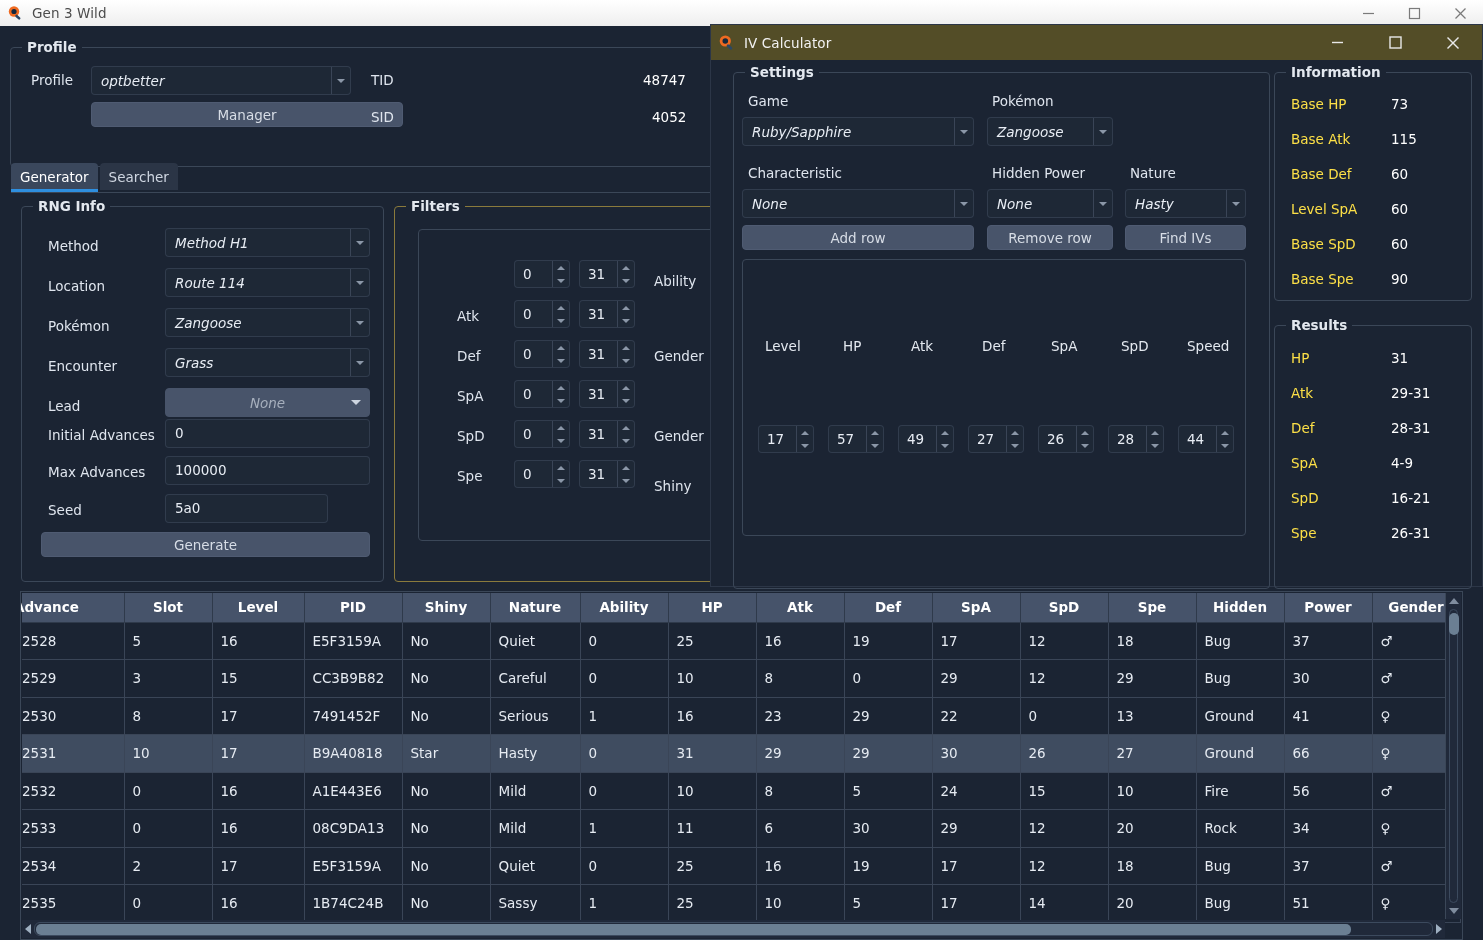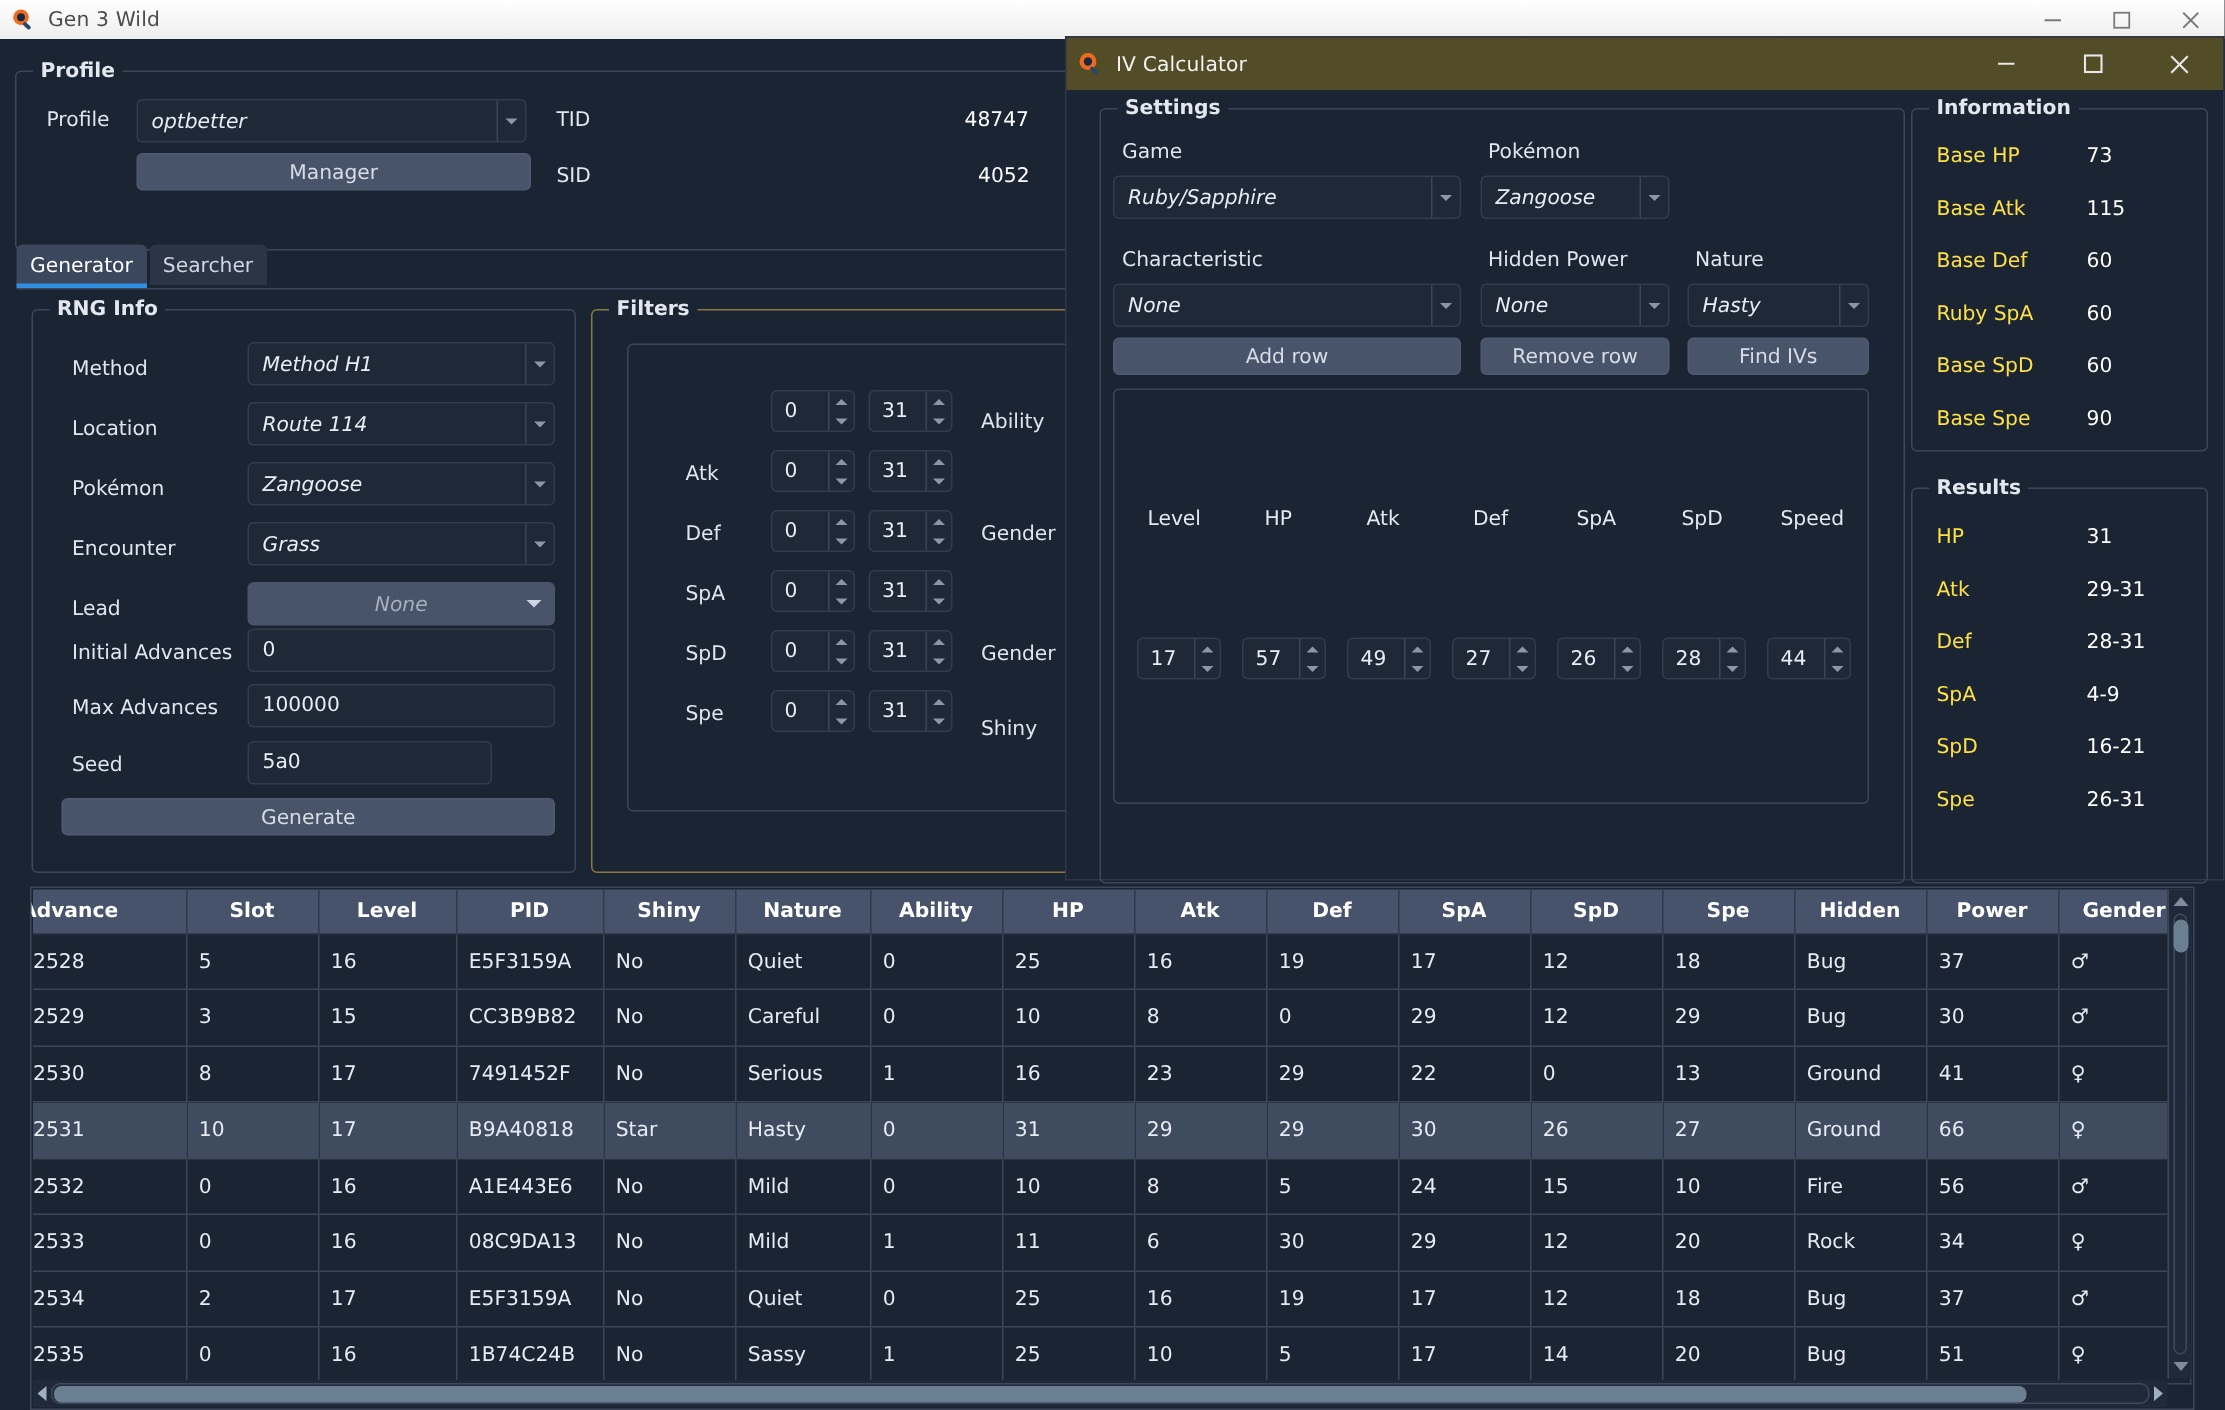--- a/index.html
+++ b/index.html
@@ -251,21 +251,21 @@
 
       <div class="lbl" style="left:20px; top:24px;">Profile</div>
 
       <div class="combo" style="left:80px; top:18px; width:260px;">
         <span class="cv">optbetter</span>
         <span class="carrow">
             <i></i>
           </span>
       </div>
 
-      <div class="btn" style="left:80px; top:54px; width:263px;">
+      <div class="btn" style="left:80px; top:54px; width:312px;">
         <span>Manager</span>
       </div>
 
       <div class="lbl" style="left:360px; top:24px;">TID</div>
       <div class="lbl" style="left:632px; top:24px; color:#ffffff;">48747</div>
 
       <div class="lbl" style="left:360px; top:61px;">SID</div>
       <div class="lbl" style="left:641px; top:61px; color:#ffffff;">4052</div>
     </div>
 
@@ -887,21 +887,21 @@
 
       <div class="infrow-lbl" style="left:16px; top:23px;">Base HP</div>
       <div class="infrow-val" style="left:116px; top:23px;">73</div>
 
       <div class="infrow-lbl" style="left:16px; top:58px;">Base Atk</div>
       <div class="infrow-val" style="left:116px; top:58px;">115</div>
 
       <div class="infrow-lbl" style="left:16px; top:93px;">Base Def</div>
       <div class="infrow-val" style="left:116px; top:93px;">60</div>
 
-      <div class="infrow-lbl" style="left:16px; top:128px;">Ruby SpA</div>
+      <div class="infrow-lbl" style="left:16px; top:128px;">Level SpA</div>
       <div class="infrow-val" style="left:116px; top:128px;">60</div>
 
       <div class="infrow-lbl" style="left:16px; top:163px;">Base SpD</div>
       <div class="infrow-val" style="left:116px; top:163px;">60</div>
 
       <div class="infrow-lbl" style="left:16px; top:198px;">Base Spe</div>
       <div class="infrow-val" style="left:116px; top:198px;">90</div>
     </div>
 
     <div class="groupbox" style="left:563px; top:265px; width:198px; height:264px;">

